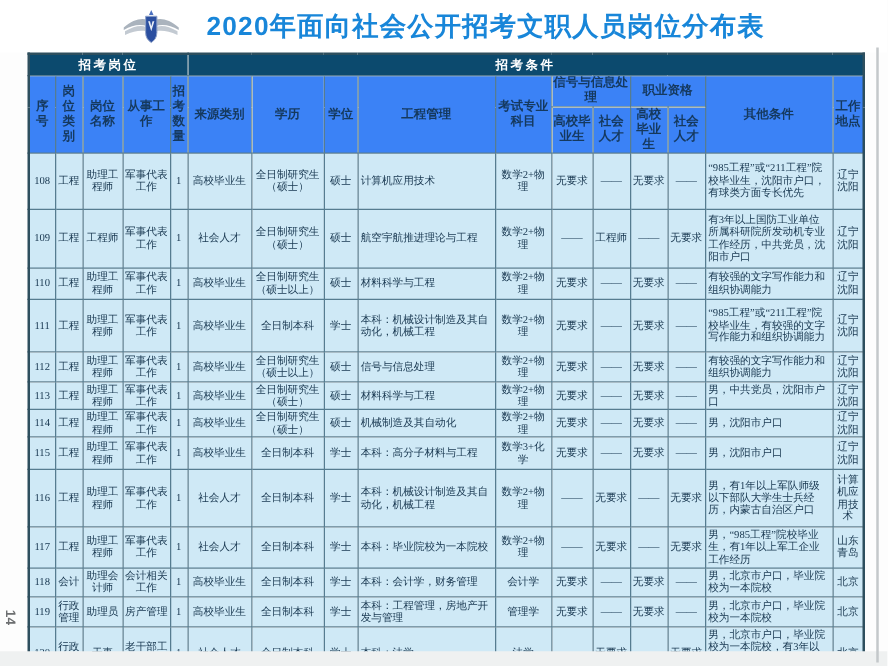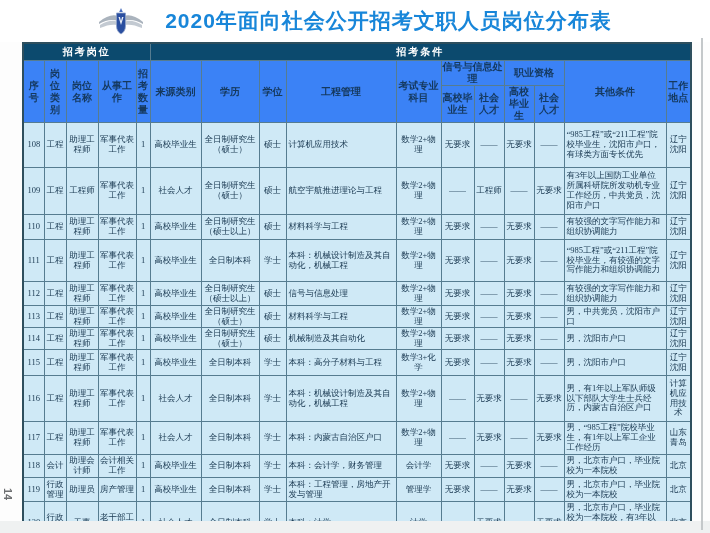--- a/index.html
+++ b/index.html
@@ -282,21 +282,21 @@
         </tr>
         <tr style="height: 33px;">
           <td>117</td>
           <td>工程</td>
           <td>助理工程师</td>
           <td>军事代表工作</td>
           <td>1</td>
           <td>社会人才</td>
           <td>全日制本科</td>
           <td>学士</td>
-          <td class="left">本科：内蒙古自治区户口</td>
+          <td class="left">本科：毕业院校为一本院校</td>
           <td>数学2+物理</td>
           <td>——</td>
           <td>无要求</td>
           <td>——</td>
           <td>无要求</td>
           <td class="left">男，“985工程”院校毕业生，有1年以上军工企业工作经历</td>
           <td>山东青岛</td>
         </tr>
         <tr style="height: 23px;">
           <td>118</td>

